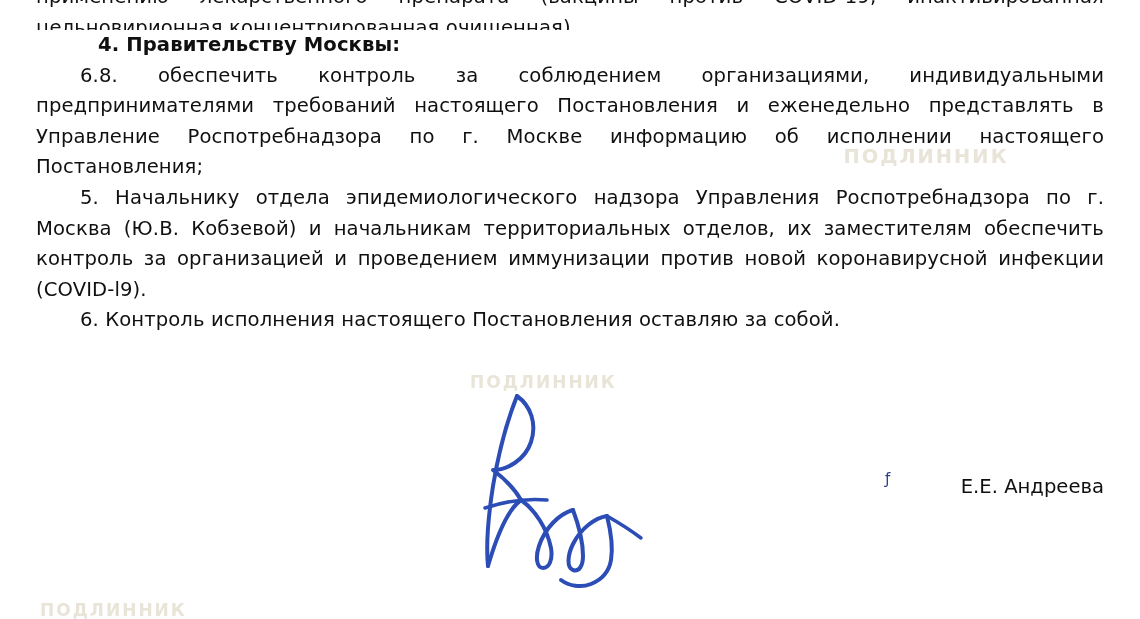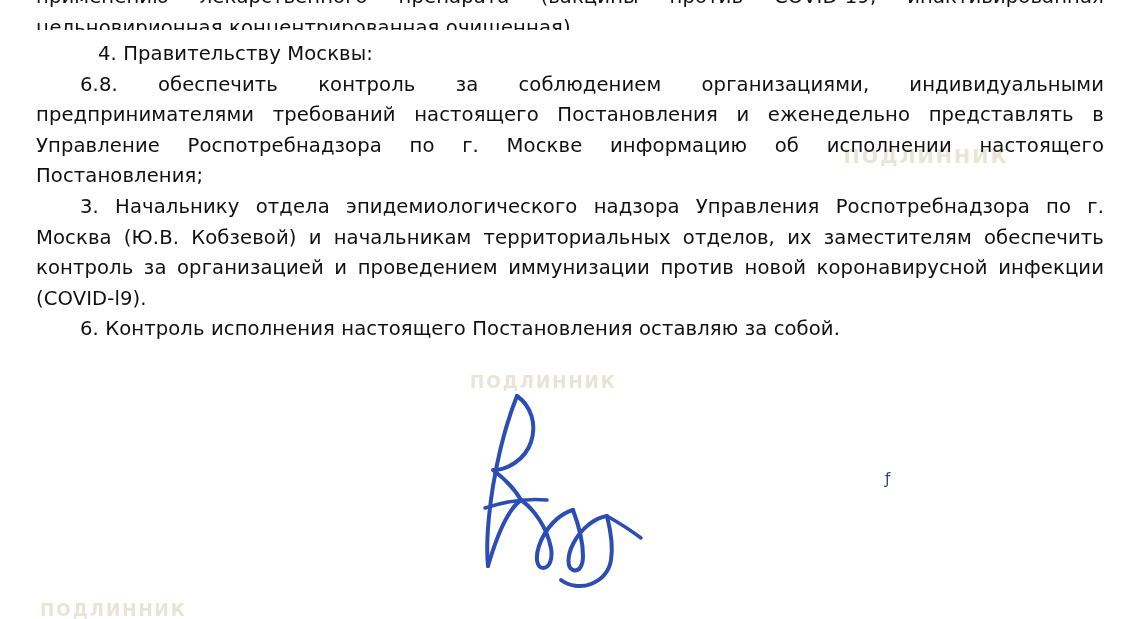--- a/index.html
+++ b/index.html
@@ -31,23 +31,22 @@
     font-size: 19.6px;
     line-height: 30.6px;
     text-align: justify;
     text-justify: inter-word;
     letter-spacing: 0.1px;
   }
   p.indent {
     text-indent: 44px;
   }
   .heading {
-    font-weight: normal;
+    font-weight: bold;
     text-indent: 62px;
-    margin-top: 9px;
   }
   .clip-wrap {
     position: relative;
     height: 30px;
     overflow: hidden;
   }
   .clip-wrap p {
     position: absolute;
     top: -18px;
     left: 0;
@@ -101,26 +100,27 @@
     <div class="clip-wrap">
       <p>применению лекарственного препарата (вакцины против COVID-19, инактивированная цельновирионная концентрированная очищенная).</p>
     </div>
 
     <p class="heading">4. Правительству Москвы:</p>
 
     <p class="indent">6.8. обеспечить контроль за соблюдением организациями, индивидуальными предпринимателями требований настоящего Постановления и еженедельно представлять в Управление Роспотребнадзора по г. Москве информацию об исполнении настоящего Постановления;</p>
 
 
 
-    <p class="indent">3. Начальнику отдела эпидемиологического надзора Управления Роспотребнадзора по г. Москва (Ю.В. Кобзевой) и начальникам территориальных отделов, их заместителям обеспечить контроль за организацией и проведением иммунизации против новой коронавирусной инфекции (COVID-l9).</p>
+    <p class="indent">5. Начальнику отдела эпидемиологического надзора Управления Роспотребнадзора по г. Москва (Ю.В. Кобзевой) и начальникам территориальных отделов, их заместителям обеспечить контроль за организацией и проведением иммунизации против новой коронавирусной инфекции (COVID-l9).</p>
 
     <p class="indent">6. Контроль исполнения настоящего Постановления оставляю за собой.</p>
 
   </div>
 
+  <div class="sign-block">Е.Е. Андреева</div>
 
   <div class="tiny-mark">ƒ</div>
 
   <svg class="signature" viewBox="0 0 290 230" xmlns="http://www.w3.org/2000/svg">
     <g fill="none" stroke="#2b4db5" stroke-linecap="round" stroke-linejoin="round">
       <path d="M62 6 C54 26 44 60 38 96 C33 128 31 156 33 176" stroke-width="4"></path>
       <path d="M62 6 C76 16 82 34 76 52 C70 70 52 80 38 80 C46 86 58 96 66 110" stroke-width="4"></path>
       <path d="M33 176 C40 152 52 120 66 110" stroke-width="4"></path>
       <path d="M30 118 C48 112 70 108 92 110" stroke-width="3.5"></path>
       <path d="M66 110 C80 120 92 138 96 158 C98 170 94 178 88 178 C82 178 80 168 84 156 C90 138 104 124 118 120" stroke-width="4"></path>

